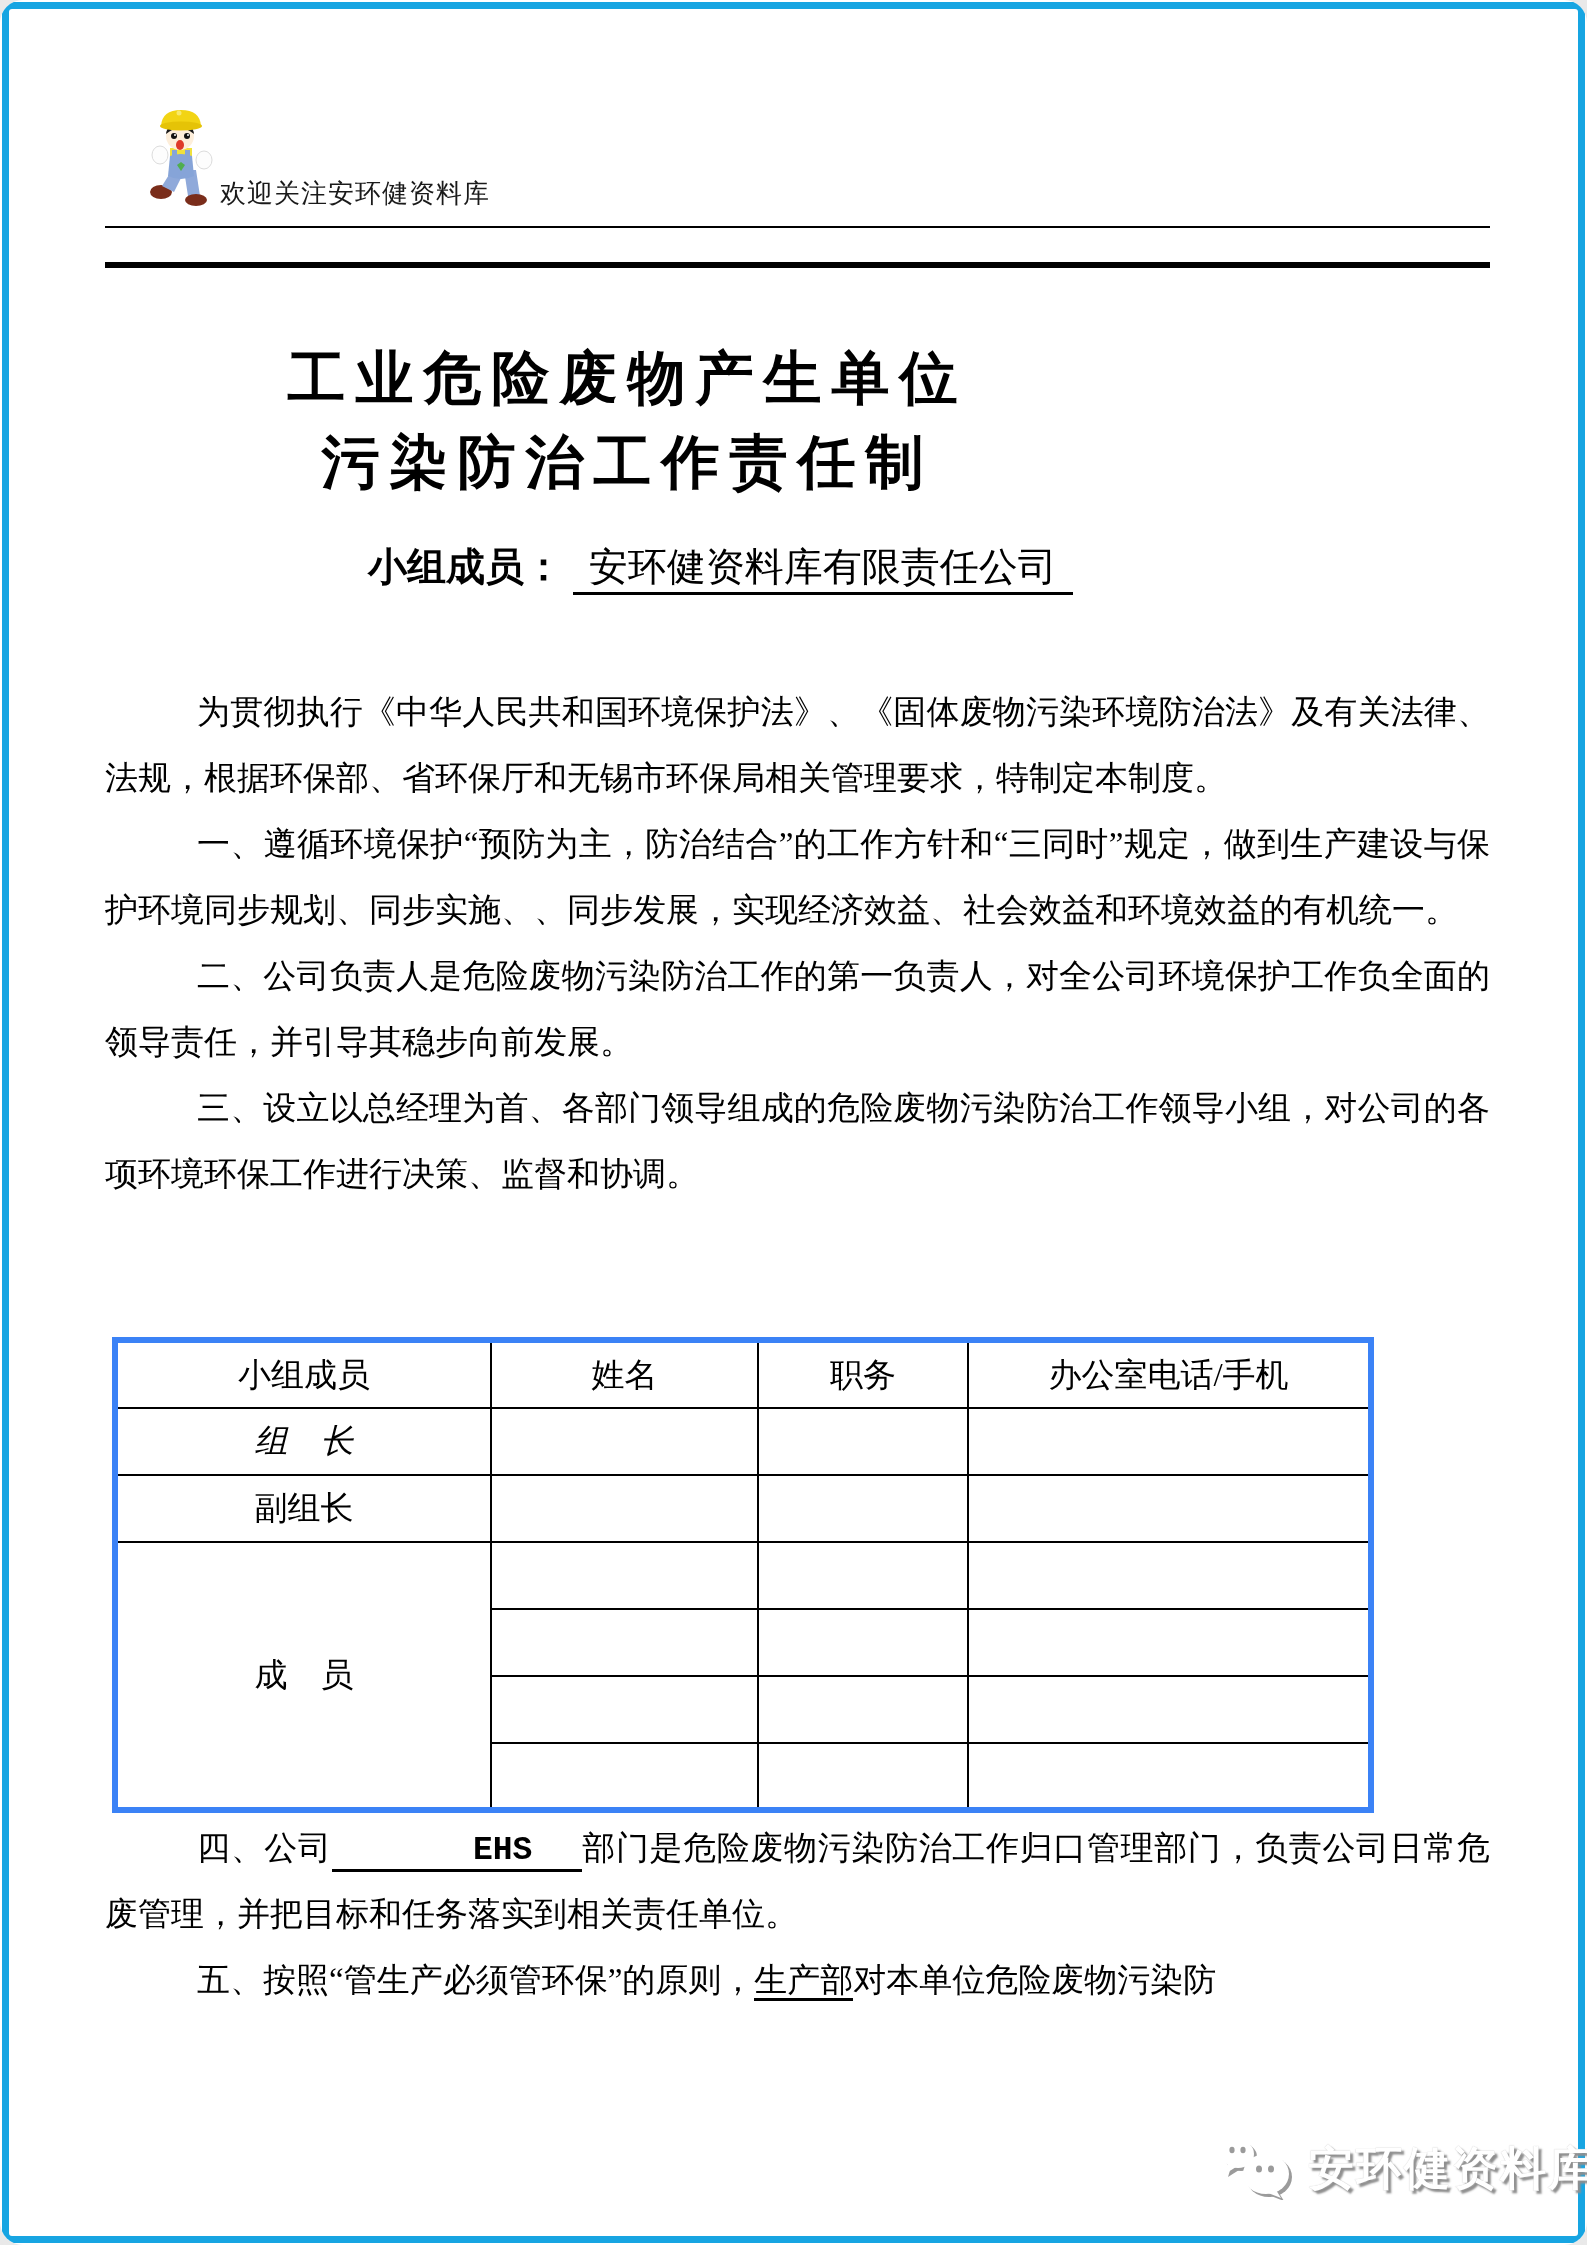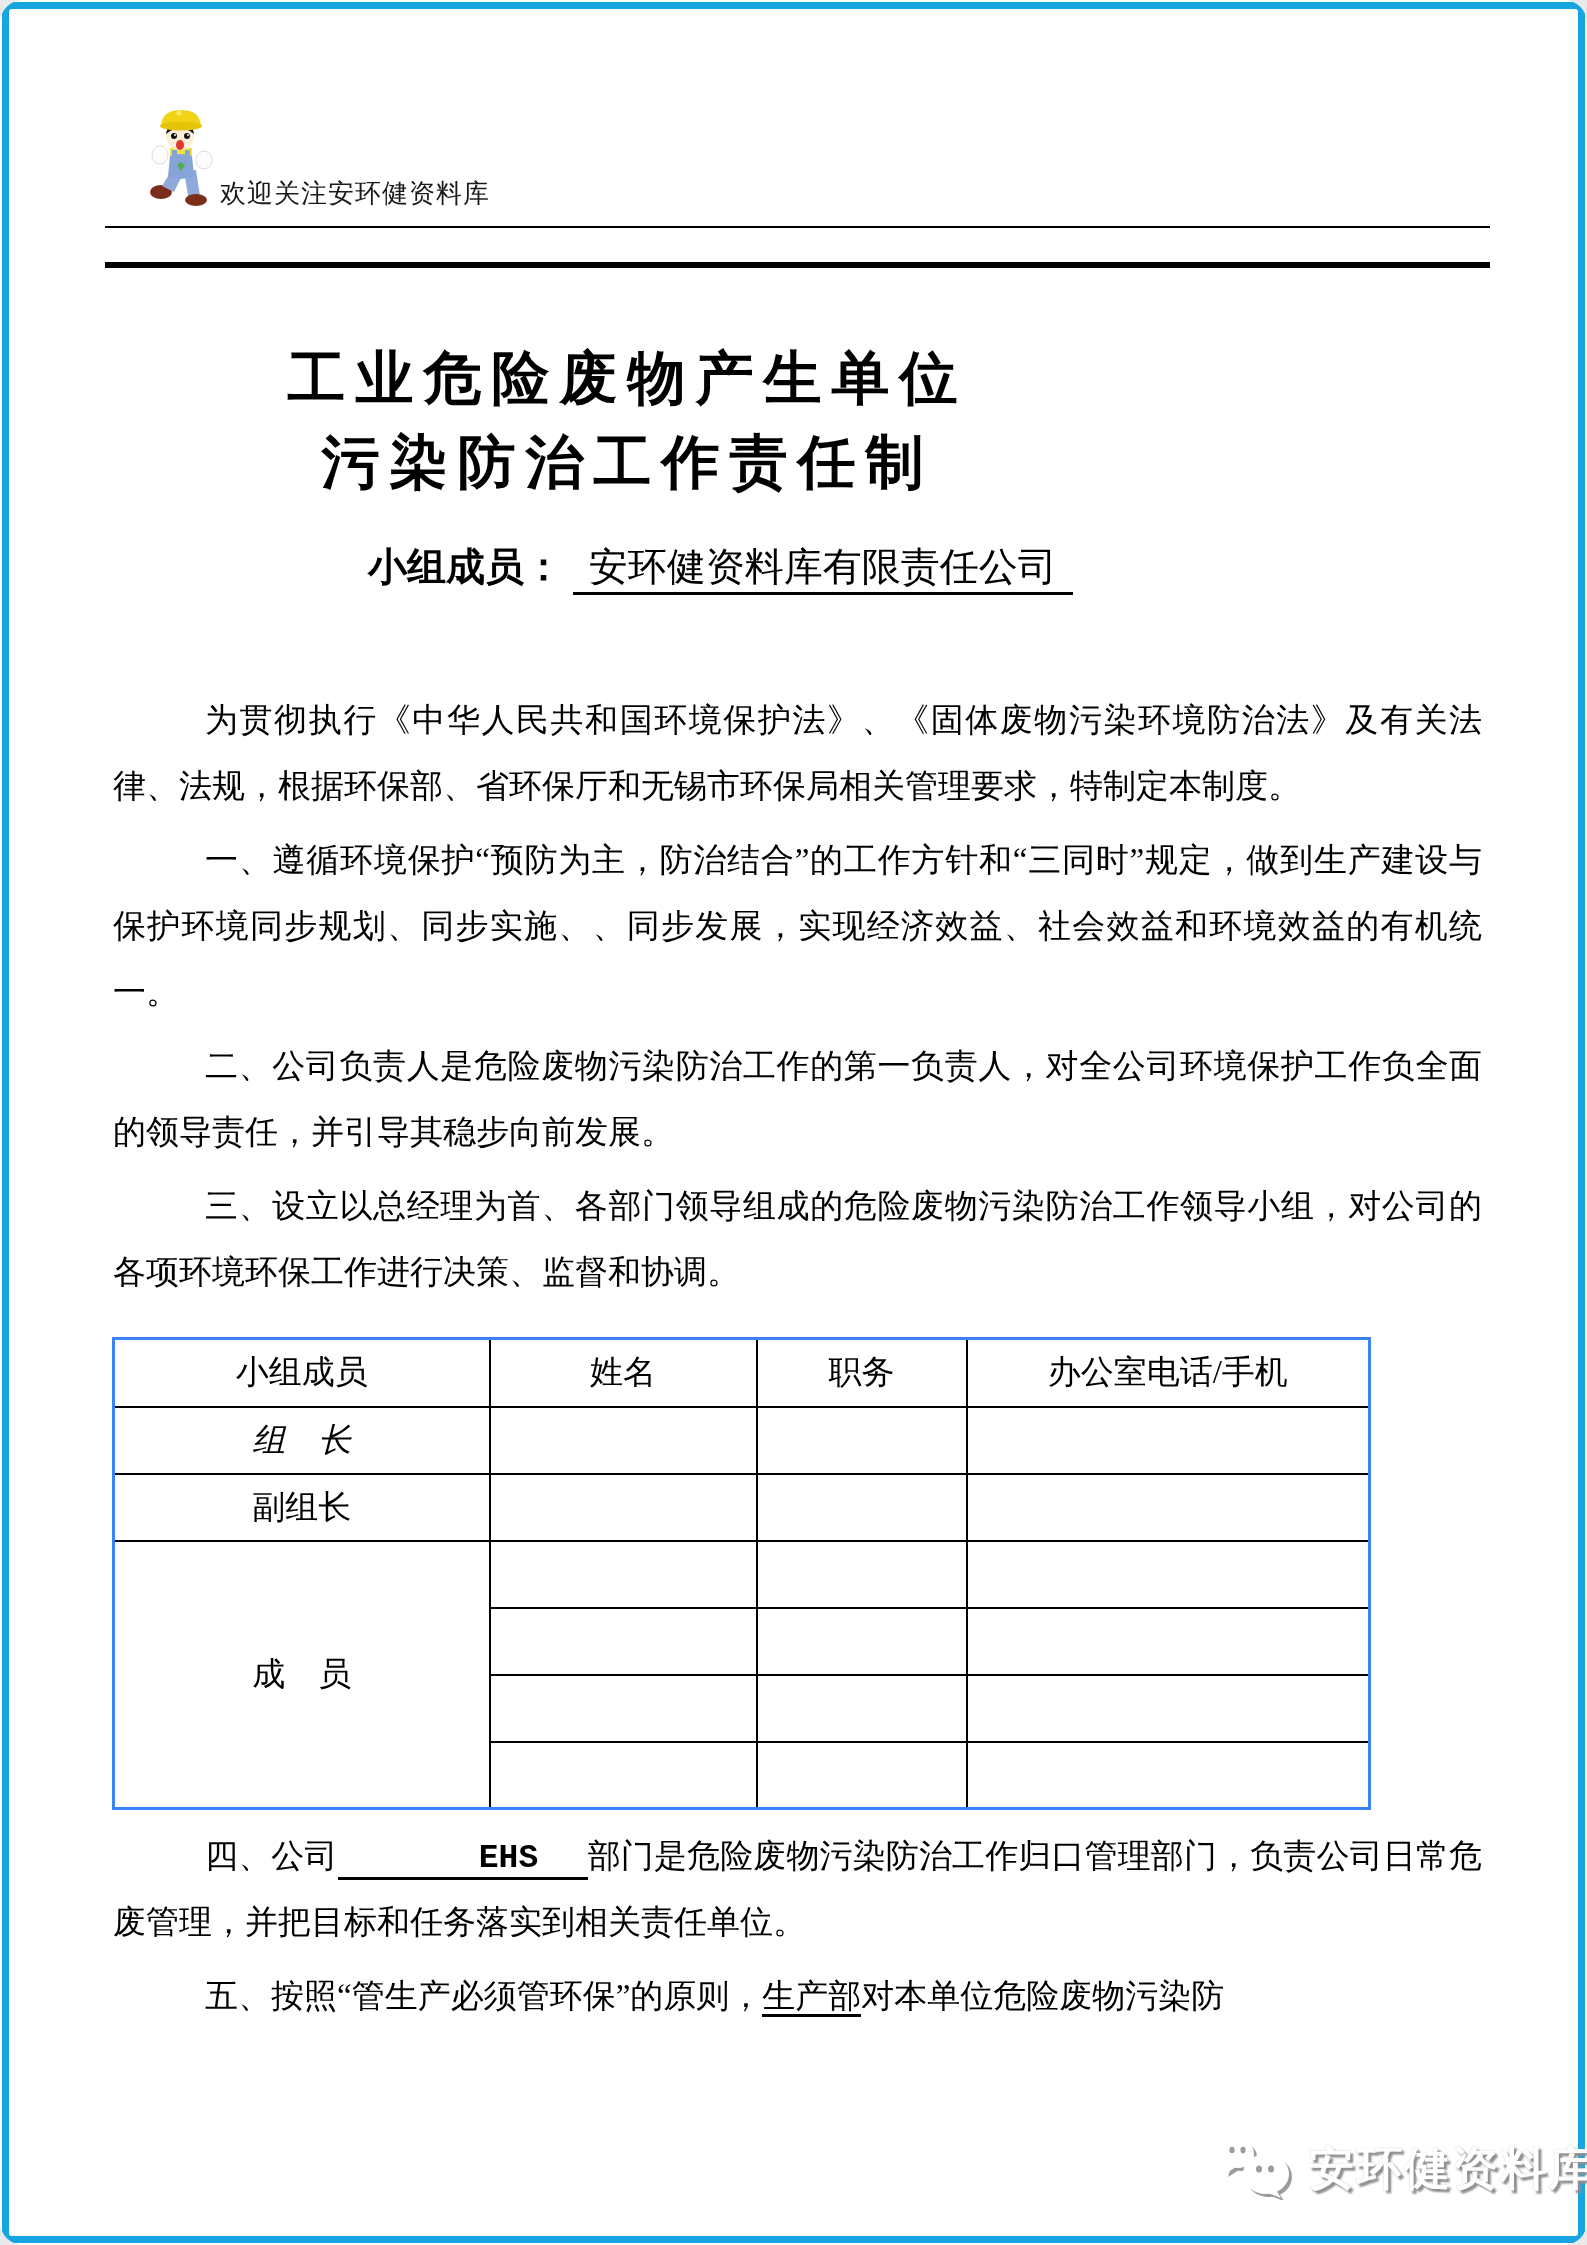--- a/index.html
+++ b/index.html
@@ -44,21 +44,21 @@
     border-bottom:3px solid #000;
     padding:0 16px 4px 16px;
   }
   
   .bodyblock{
     position:absolute;left:105px;width:1385px;
     font-size:33px;line-height:66px;
     text-align:justify;text-justify:inter-character;
     word-break:break-all;
   }
-  .bodyblock p{margin:8px;text-indent:92px;}
+  .bodyblock p{margin:0;text-indent:92px;}
   .block-top{top:679px;}
   .block-bottom{top:1815px;}
   .blank-field{
     display:inline-block;min-width:250px;text-align:center;
     border-bottom:3px solid #000;
     font-family:"Liberation Mono","DejaVu Sans Mono",monospace;
     font-weight:bold;line-height:1.1;
   }
   .uline{border-bottom:3px solid #000;}
   
@@ -66,21 +66,21 @@
     position:absolute;left:112px;top:1337px;
     width:1256px;height:473px;
     border-collapse:collapse;table-layout:fixed;
     font-size:33px;
   }
   table.group td{
     border:2px solid #000;
     text-align:center;vertical-align:middle;
     padding:0;
   }
-  table.group{border:3px solid #3b82f6;}
+  table.group{border:6px solid #3b82f6;}
   
   .footer-brand{
     position:absolute;left:1218px;top:2138px;
     display:flex;align-items:center;gap:10px;
   }
   .footer-brand .brand-text{
     font-family:"Liberation Sans","DejaVu Sans",sans-serif;
     font-weight:bold;font-size:46px;letter-spacing:2px;
     color:#ffffff;
     text-shadow:3px 3px 2px #8f8f8f, 0 0 1px #bdbdbd;

